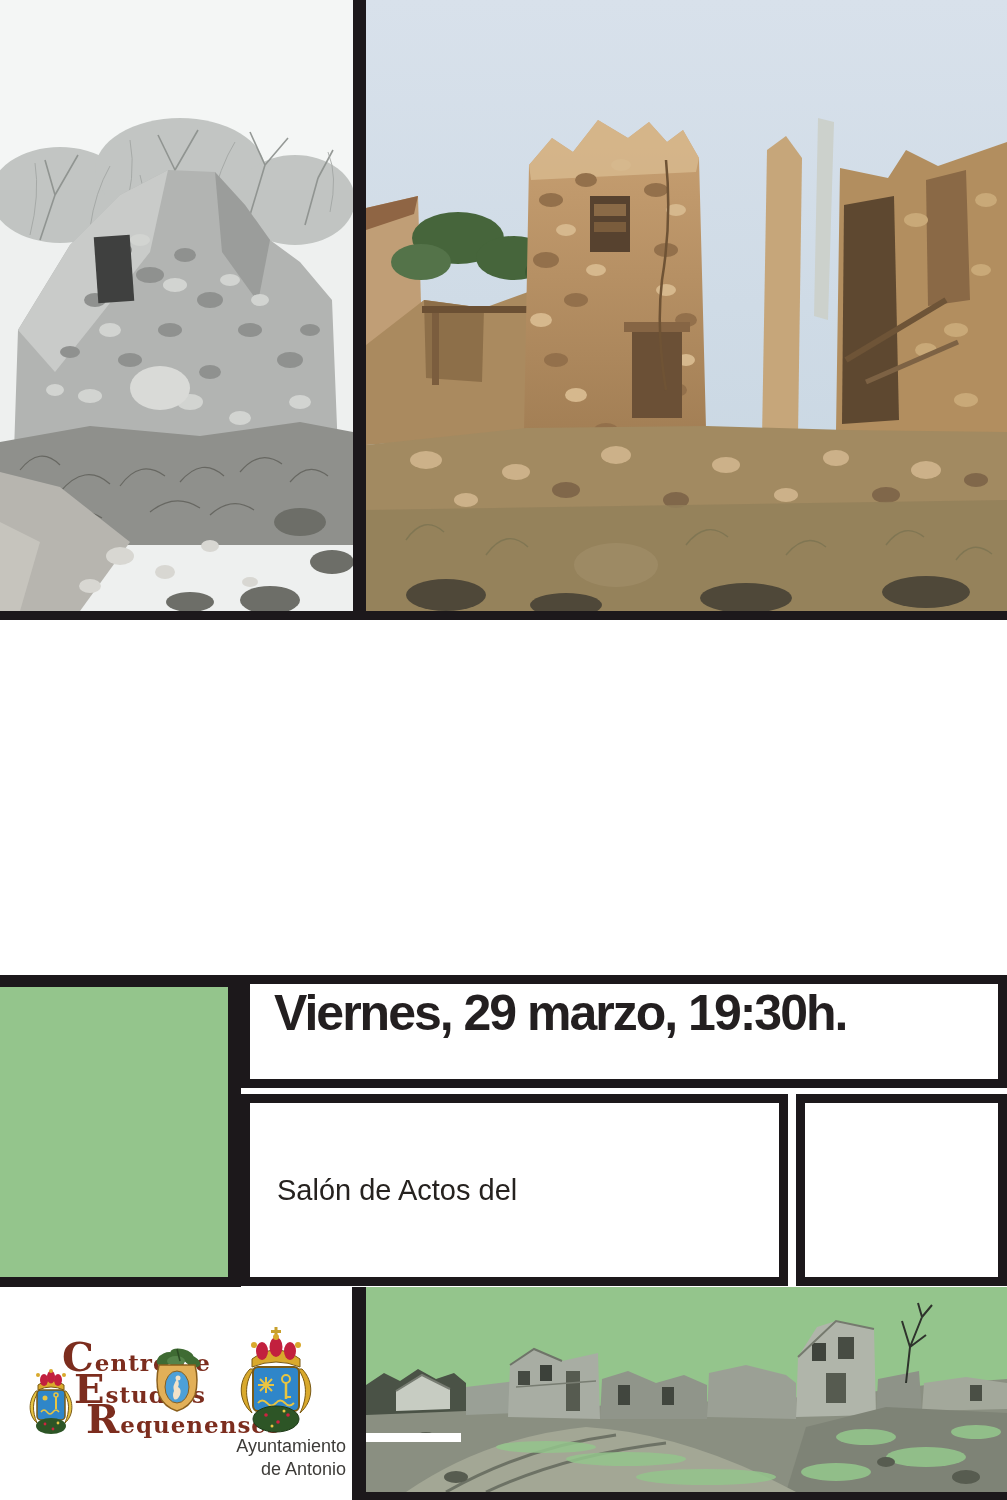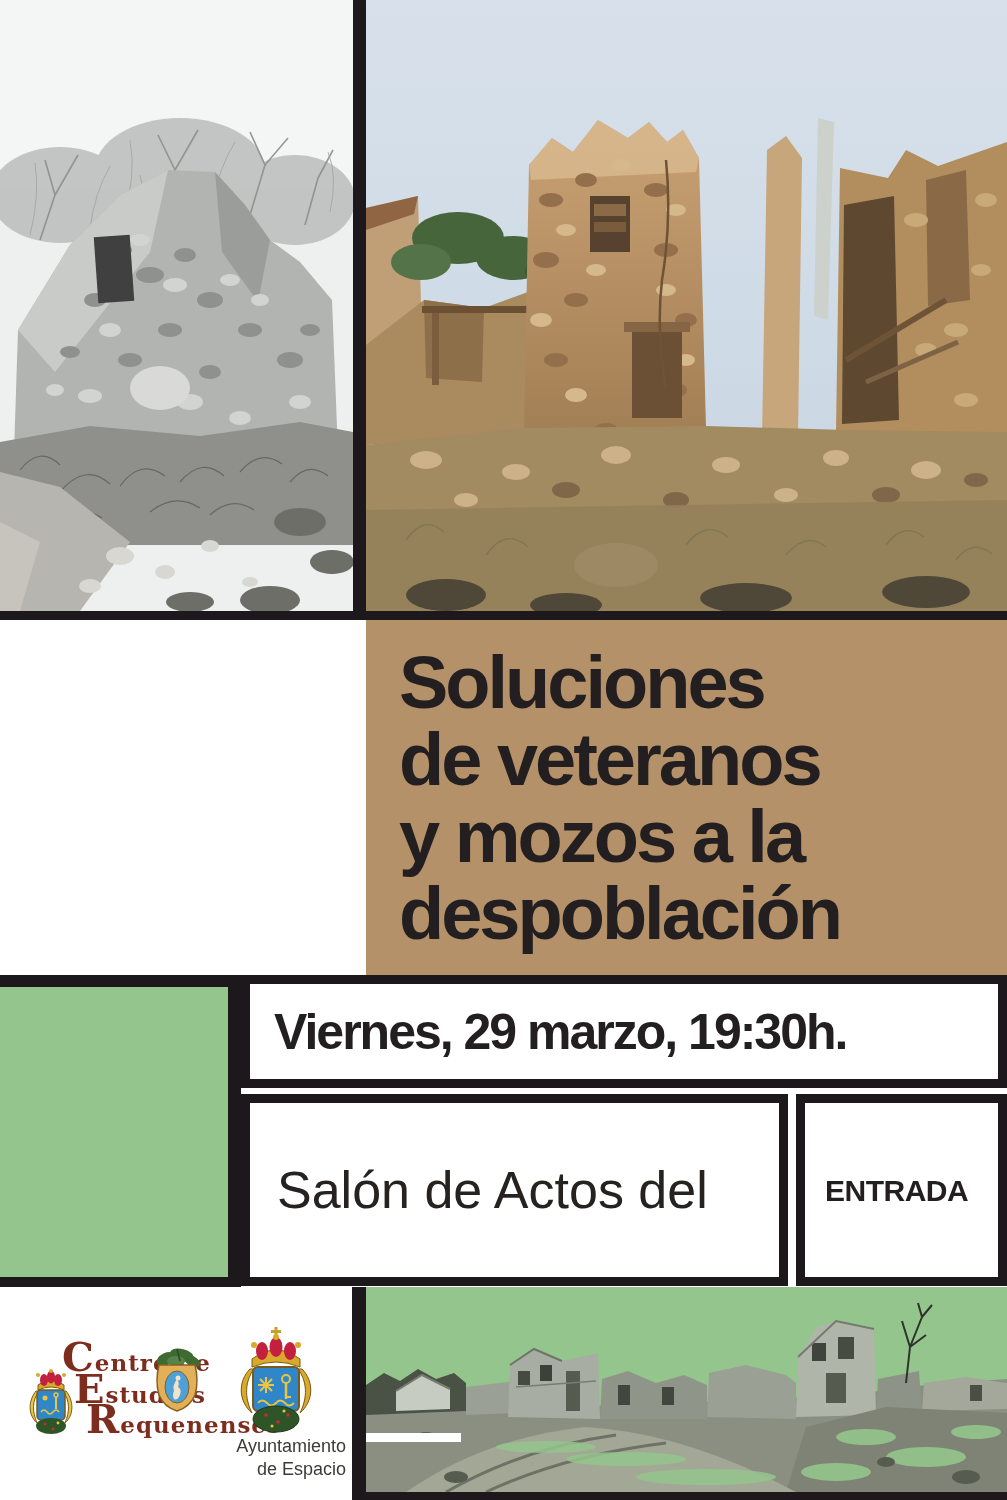--- a/index.html
+++ b/index.html
@@ -24,25 +24,25 @@
 
   .hbar-mid{left:0;top:975px;width:1007px;height:12px;}
 
   
   .green-box{left:0;top:987px;width:228px;height:290px;background:#94c58c;}
   .vbar-green{left:228px;top:975px;width:13px;height:312px;}
   .hbar-greenb{left:0;top:1277px;width:241px;height:10px;}
 
   
   .wbox{position:absolute;background:#fff;border:9px solid #1c181b;box-sizing:border-box;}
-  .viernes{left:241px;top:975px;width:766px;height:113px;display:flex;align-items:center;padding-left:24px;}
+  .viernes{left:241px;top:975px;width:766px;height:113px;display:flex;align-items:flex-start;padding-left:24px;}
   .viernes-text{font-weight:bold;font-size:50px;letter-spacing:-2px;white-space:nowrap;}
   .venue{left:241px;top:1094px;width:547px;height:192px;display:flex;flex-direction:column;
          justify-content:center;padding-left:27px;}
-  .venue-line{font-size:52px;line-height:58px;font-weight:normal;letter-spacing:0;color:#26221f;white-space:nowrap;}
+  .venue-line{font-size:29px;line-height:58px;font-weight:normal;letter-spacing:0;color:#26221f;white-space:nowrap;}
   .entrada{left:796px;top:1094px;width:211px;height:192px;display:flex;flex-direction:column;
            justify-content:center;padding-left:20px;}
   .entrada-line{font-weight:bold;font-size:30px;line-height:41px;letter-spacing:-0.5px;white-space:nowrap;}
 
   
   .logo-panel{left:0;top:1287px;width:352px;height:213px;background:#fff;}
   .vbar-bottom{left:352px;top:1287px;width:14px;height:213px;}
   .photo-bottom{left:366px;top:1287px;width:641px;height:205px;}
   .bottom-strip{left:366px;top:1492px;width:641px;height:8px;}
 
@@ -229,43 +229,36 @@
         <ellipse cx="80" cy="595" rx="40" ry="16"></ellipse>
           <ellipse cx="380" cy="598" rx="46" ry="15"></ellipse>
         <ellipse cx="560" cy="592" rx="44" ry="16"></ellipse>
           <ellipse cx="200" cy="605" rx="36" ry="12"></ellipse>
       </g>
     </svg>
   </div>
 
   <div class="bar hbar-photos"></div>
 
-  <div class="abs title-block">
-    <div class="title-line">Soluciones</div>
-    <div class="title-line">de veteranos</div>
-    <div class="title-line">y mozos a la</div>
-    <div class="title-line">despoblación</div>
-  </div>
 
   <div class="bar hbar-mid"></div>
 
   <div class="abs green-box"></div>
   <div class="bar vbar-green"></div>
   <div class="bar hbar-greenb"></div>
 
   <div class="wbox viernes">
     <span class="viernes-text">Viernes, 29 marzo, 19:30h.</span>
   </div>
 
   <div class="wbox venue">
     <div class="venue-line">Salón de Actos del</div>
   </div>
 
   <div class="wbox entrada">
-    <div class="entrada-line">ENTRADA</div>
   </div>
 
   <div class="abs logo-panel">
 
     <svg class="crest" style="left:28px;top:76px;" width="46" height="72" viewBox="0 0 46 72">
       <path d="M10,22 Q23,12 36,22 L36,27 Q23,21 10,27 Z" fill="#d9a92c" stroke="#7a5a14"></path>
       <ellipse cx="16" cy="17" rx="4" ry="6" fill="#c2203e"></ellipse>
       <ellipse cx="23" cy="14" rx="4" ry="6.5" fill="#c2203e"></ellipse>
       <ellipse cx="30" cy="17" rx="4" ry="6" fill="#c2203e"></ellipse>
       <circle cx="10" cy="12" r="2" fill="#d9a92c"></circle>
@@ -337,21 +330,21 @@
       <ellipse cx="38" cy="94" rx="23" ry="13" fill="#2d5526" stroke="#1e3a19"></ellipse>
       <circle cx="28" cy="90" r="1.8" fill="#cf2340"></circle>
         <circle cx="40" cy="97" r="1.8" fill="#cf2340"></circle>
       <circle cx="50" cy="90" r="1.8" fill="#cf2340"></circle>
         <circle cx="34" cy="101" r="1.5" fill="#e8c542"></circle>
       <circle cx="46" cy="86" r="1.5" fill="#e8c542"></circle>
     </svg>
 
     <div class="ayto-text">
       <div>Ayuntamiento</div>
-      <div>de Espacio</div>
+      <div>de Antonio</div>
     </div>
   </div>
 
   <div class="bar vbar-bottom"></div>
 
   <div class="photo photo-bottom">
     <svg width="641" height="205" viewBox="0 0 641 205" preserveAspectRatio="none">
       <rect width="641" height="205" fill="#94c58c"></rect>
       <path d="M0,120 L90,112 L200,120 L330,115 L480,108 L560,98 L641,92 L641,205 L0,205 Z" fill="#8a8f81"></path>
       <path d="M0,98 L18,86 L34,94 L52,82 L70,92 L88,86 L100,96 L100,124 L0,128 Z" fill="#4a5246"></path>

